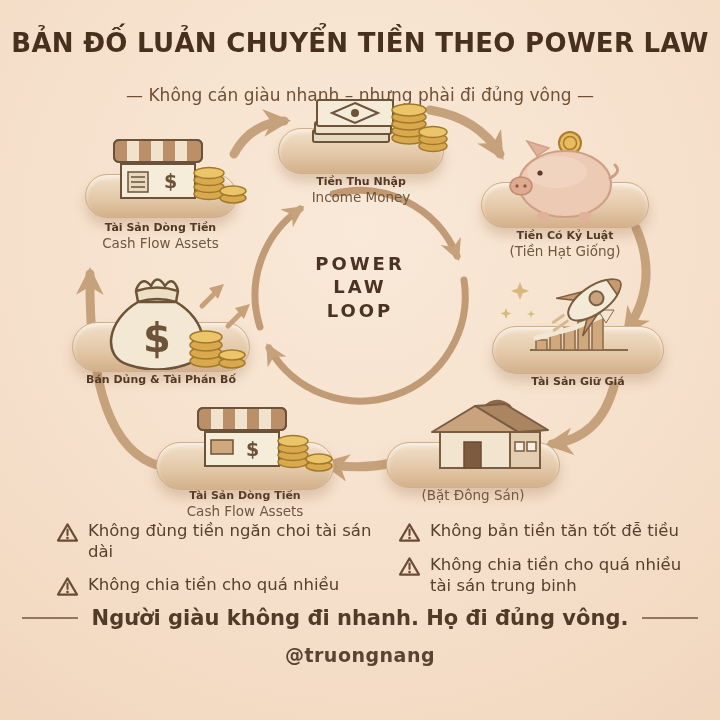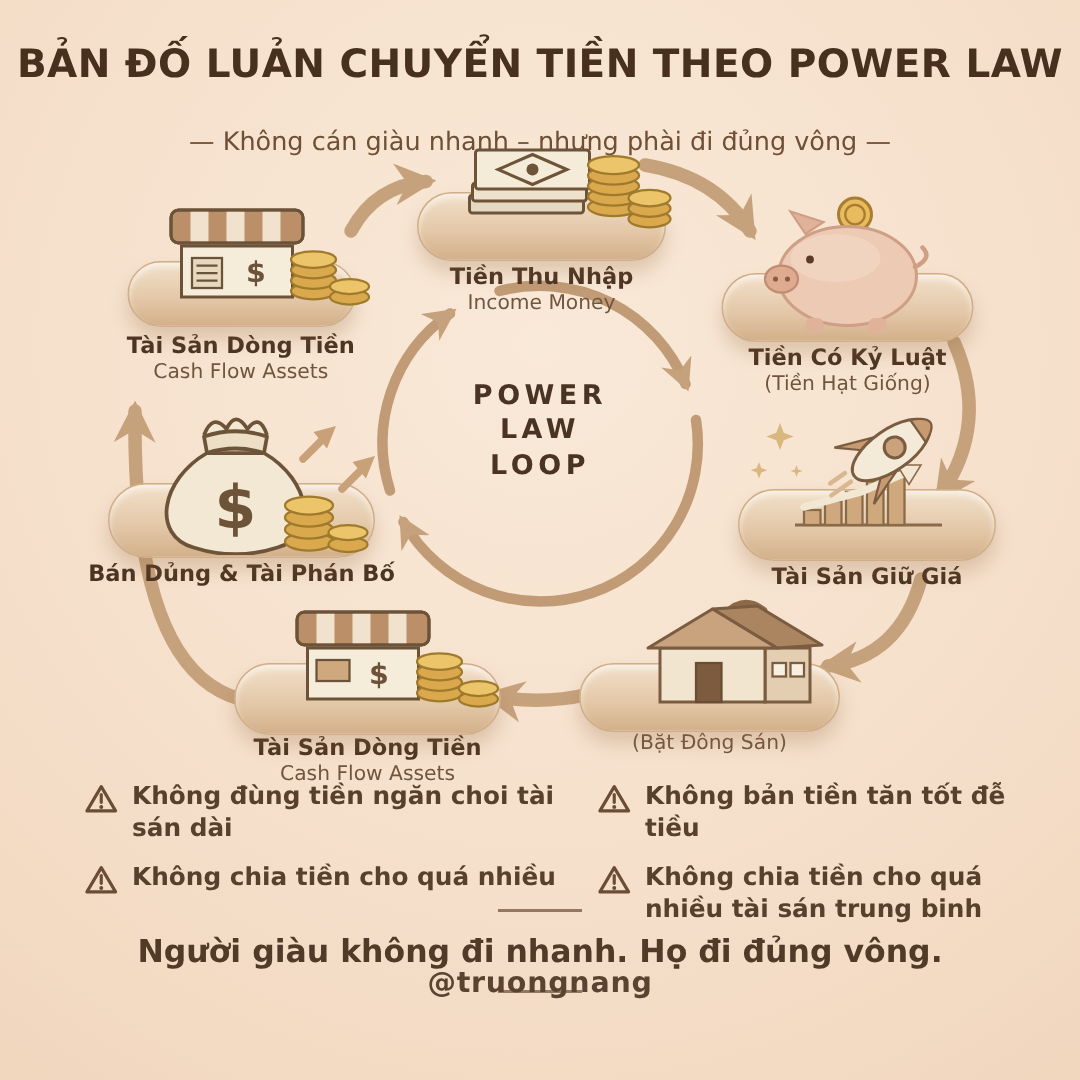--- a/index.html
+++ b/index.html
@@ -14,31 +14,31 @@
   .arrows-layer{position:absolute;left:0;top:0;z-index:0;}
   .center-label{position:absolute;left:260px;top:252px;width:200px;text-align:center;z-index:0;
     font-size:18px;font-weight:700;letter-spacing:3px;line-height:1.3;color:#4a3322;}
   .node{position:absolute;text-align:center;z-index:2;}
   .art{position:relative;width:100%;}
   .platform{position:absolute;left:50%;transform:translateX(-50%);
     background:linear-gradient(180deg,#f2e0ca 0%,#e4c9a9 55%,#d3b08b 100%);
     border-radius:30px;border:1px solid #cfae88;
     box-shadow:0 8px 12px rgba(146,103,63,.25), inset 0 3px 4px rgba(255,255,255,.55);}
   .icon{position:relative;display:block;margin:0 auto;}
-  .node-title{font-size:15px;font-weight:700;color:#4c3423;margin-top:3px;}
+  .node-title{font-size:11px;font-weight:700;color:#4c3423;margin-top:3px;}
   .node-sub{font-size:13.5px;font-weight:400;color:#71563f;margin-top:1px;}
   .warn-col{position:absolute;z-index:2;}
   .warn-col.left{left:56px;top:520px;width:342px;}
   .warn-col.right{left:398px;top:520px;width:300px;}
   .warn-item{display:flex;align-items:flex-start;gap:9px;margin-bottom:11px;
-    font-size:16.5px;font-weight:700;color:#57402c;line-height:1.3;}
+    font-size:16.5px;font-weight:400;color:#57402c;line-height:1.3;}
   .warn-item svg{flex:0 0 auto;margin-top:2px;}
   .quote-row{position:absolute;top:606px;left:0;width:100%;z-index:2;
     display:flex;align-items:center;justify-content:center;gap:14px;
-    font-size:21px;font-weight:600;color:#513a28;flex-direction:column;}
+    font-size:21px;font-weight:600;color:#513a28;}
   .dash{width:56px;height:2px;background:#6b4c34;opacity:.7;}
   .handle{position:absolute;top:644px;left:0;width:100%;text-align:center;z-index:2;
     font-size:19px;font-weight:700;color:#5a4330;letter-spacing:.5px;}
 </style>
 </head>
 <body>
 
 <div class="canvas">
 
   <div class="page-title">BẢN ĐỐ LUẢN CHUYỂN TIỀN THEO POWER LAW</div>

